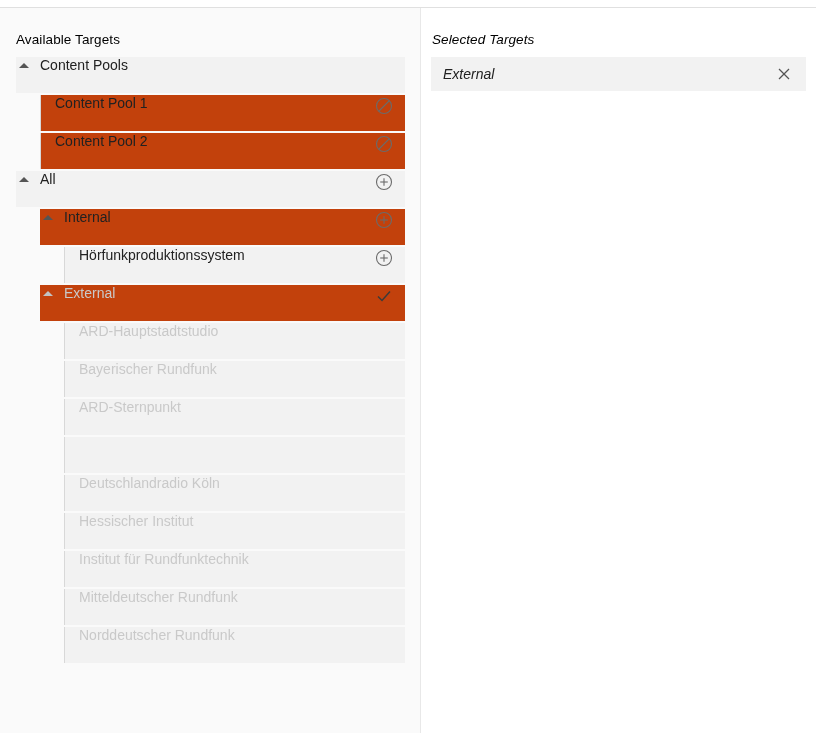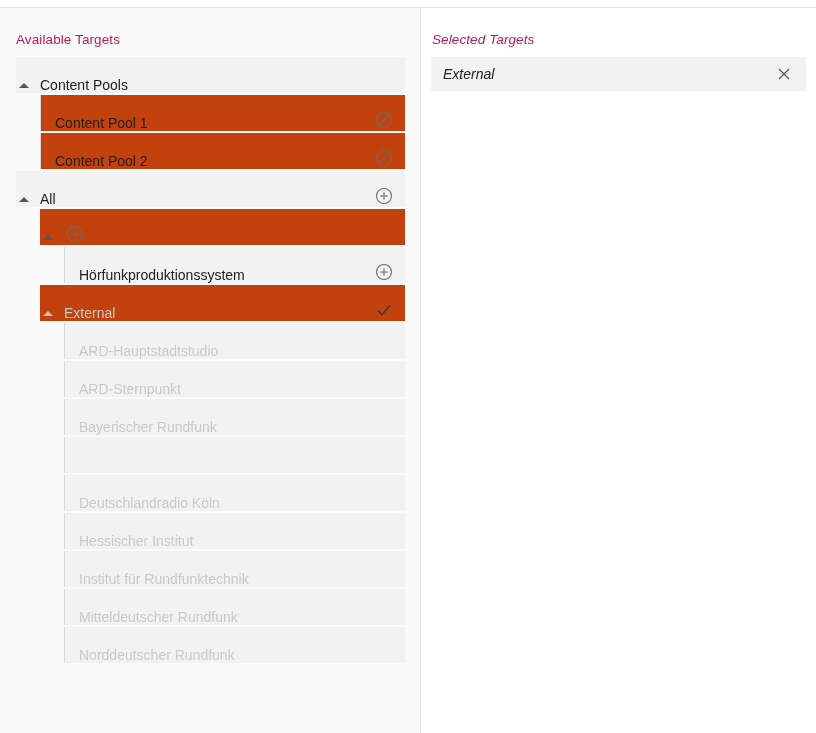--- a/index.html
+++ b/index.html
@@ -41,34 +41,34 @@
   .pane-right {
     flex: 1;
     height: 100%;
     background: #ffffff;
     position: relative;
     overflow: hidden;
     font-style: italic;
   }
   .pane-title {
     font-size: 13.5px;
-    color: #be185d;
+    color: #000000;
     padding: 24px 0 10px 16px;
     letter-spacing: 0.1px;
   }
   .pane-right .pane-title {
     padding-left: 11px;
   }
 
   
   .tree { width: 100%; }
   .row {
     position: relative;
     display: flex;
-    align-items: flex-end;
+    align-items: flex-start;
     height: 36px;
     background: #f5f5f5;
     margin: 0 0 2px 0;
     padding-right: 10px;
   }
   .row.level-0 { margin-left: 16px; width: 389px; background: #f2f2f2; }
   .row.level-1 { margin-left: 40px; width: 365px; background: #c2410c; }
   .row.level-2 { margin-left: 64px; width: 341px; background: #f2f2f2; }
 
   .guide {
@@ -181,20 +181,21 @@
             <div class="action">
               <svg width="18" height="18" viewBox="0 0 18 18" fill="none" stroke="#6b6b6b" stroke-width="1.1">
                 <circle cx="9" cy="9" r="7.5"></circle>
                 <line x1="9" y1="5.2" x2="9" y2="12.8"></line>
                 <line x1="5.2" y1="9" x2="12.8" y2="9"></line>
               </svg>
             </div>
           </div>
           <div class="row level-1">
             <div class="caret"></div>
+            <div class="label">Internal</div>
             <div class="action">
               <svg width="18" height="18" viewBox="0 0 18 18" fill="none" stroke="#6b6b6b" stroke-width="1.1">
                 <circle cx="9" cy="9" r="7.5"></circle>
                 <line x1="9" y1="5.2" x2="9" y2="12.8"></line>
                 <line x1="5.2" y1="9" x2="12.8" y2="9"></line>
               </svg>
             </div>
           </div>
           <div class="row level-2">
             <div class="guide"></div>
@@ -215,25 +216,25 @@
                 <polyline points="3,9.5 7,13.5 15,4.5"></polyline>
               </svg>
             </div>
           </div>
           <div class="row level-2">
             <div class="guide"></div>
             <div class="label muted">ARD-Hauptstadtstudio</div>
           </div>
           <div class="row level-2">
             <div class="guide"></div>
+            <div class="label muted">Bayerischer Rundfunk</div>
+          </div>
+          <div class="row level-2">
+            <div class="guide"></div>
             <div class="label muted">ARD-Sternpunkt</div>
-          </div>
-          <div class="row level-2">
-            <div class="guide"></div>
-            <div class="label muted">Bayerischer Rundfunk</div>
           </div>
           <div class="row level-2">
             <div class="guide"></div>
           </div>
           <div class="row level-2">
             <div class="guide"></div>
             <div class="label muted">Deutschlandradio Köln</div>
           </div>
           <div class="row level-2">
             <div class="guide"></div>

